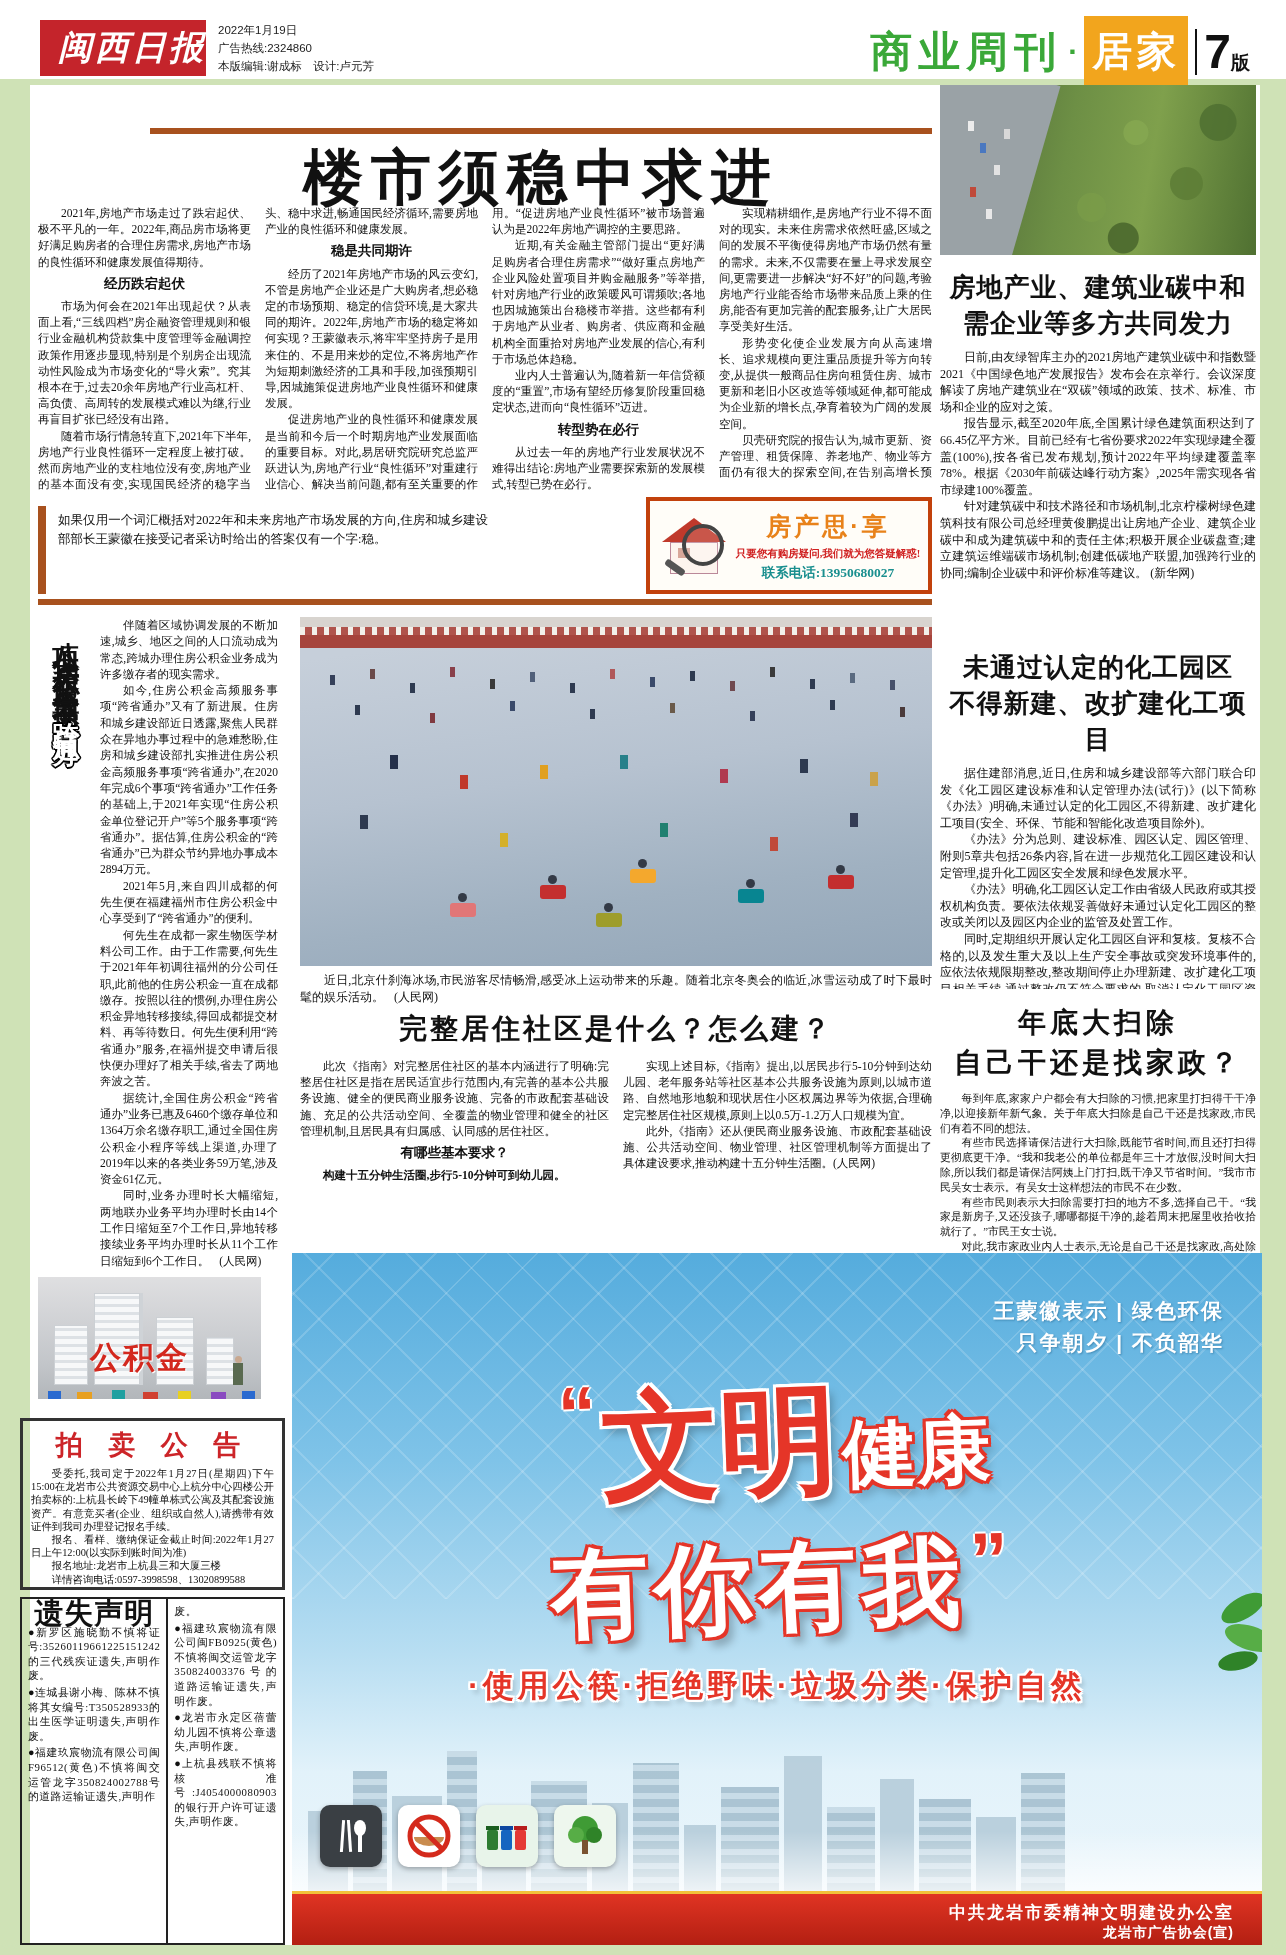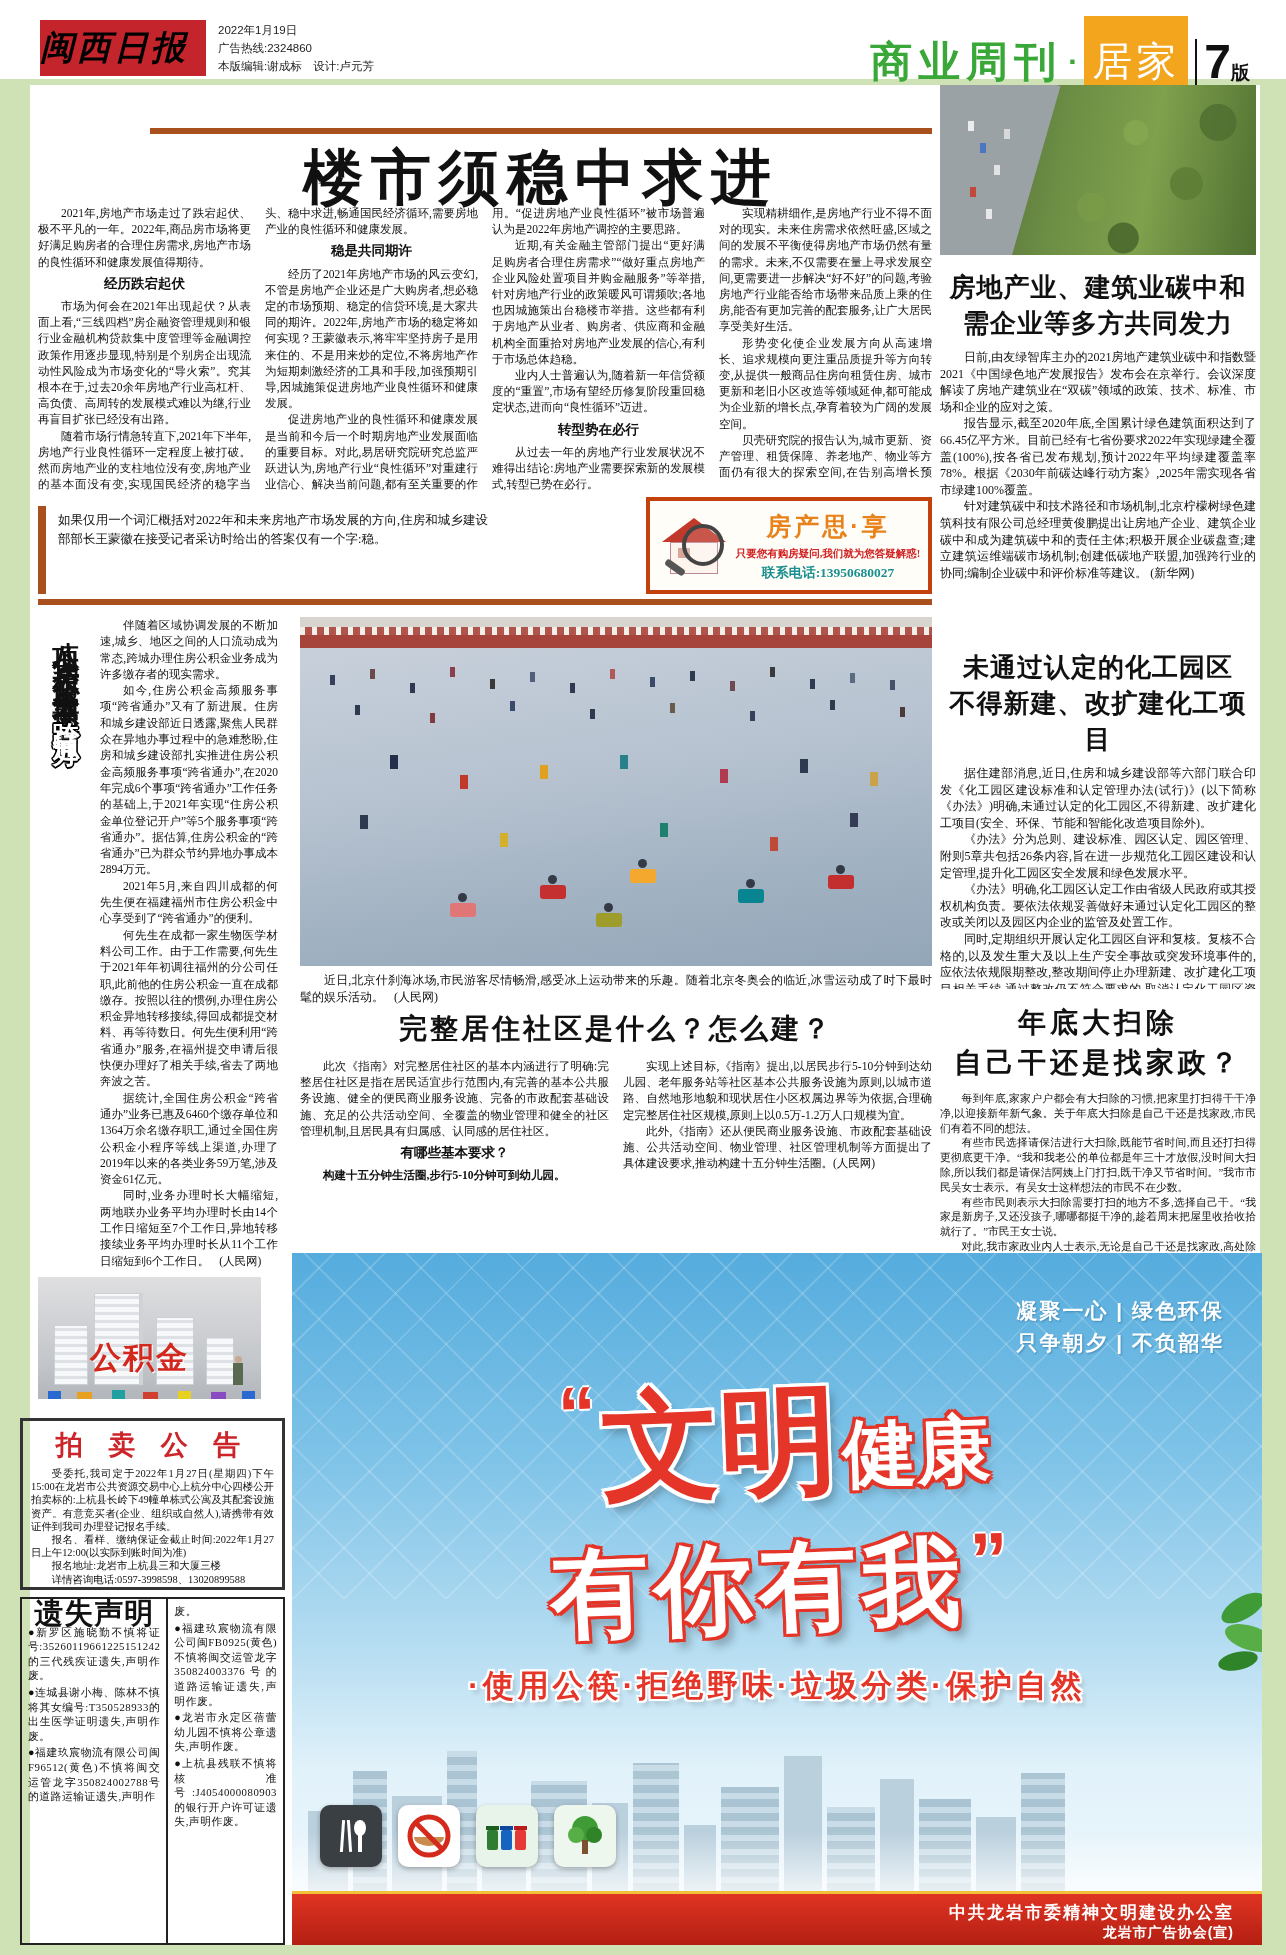--- a/index.html
+++ b/index.html
@@ -7,27 +7,27 @@
   #page { position:relative; width:1286px; height:1955px; background:#fff; overflow:hidden; margin:0 auto; }
   .sans { font-family:"Liberation Sans","DejaVu Sans",sans-serif; }
 
   
   .frame-rule { position:absolute; left:0; top:79px; width:1286px; height:6px; background:#cfe2b6; }
   .frame-left { position:absolute; left:0; top:85px; width:30px; height:1870px; background:#cfe2b6; }
   .frame-right { position:absolute; left:1260px; top:85px; width:26px; height:1870px; background:#cfe2b6; }
   .frame-bottom { position:absolute; left:0; top:1945px; width:1286px; height:10px; background:#cfe2b6; }
 
   
-  .logo { position:absolute; left:40px; top:20px; width:166px; height:56px; background:#c4242b; color:#000000;
-          display:flex; align-items:center; justify-content:flex-start; font-size:34px; font-weight:bold; font-style:italic; letter-spacing:3px; }
+  .logo { position:absolute; left:40px; top:20px; width:166px; height:56px; background:#c4242b; color:#ffffff;
+          display:flex; align-items:center; justify-content:flex-end; font-size:34px; font-weight:bold; font-style:italic; letter-spacing:3px; }
   .mast-info { position:absolute; left:218px; top:21px; font-size:11.5px; line-height:18px; color:#222; font-family:"Liberation Sans","DejaVu Sans",sans-serif; }
   .mast-right { position:absolute; right:36px; top:16px; display:flex; align-items:center; }
   .section-title { color:#3aa838; font-size:42px; font-weight:bold; letter-spacing:6px; }
   .section-dot { color:#3aa838; font-size:30px; font-weight:bold; margin:0 6px; }
-  .home-badge { background:#f2a51d; color:#fff; font-size:40px; font-weight:normal; padding:18px 8px; letter-spacing:4px; }
+  .home-badge { background:#f2a51d; color:#fff; font-size:40px; font-weight:bold; padding:8px 8px; letter-spacing:4px; }
   .pagebar { width:2px; height:46px; background:#111; margin:0 7px; }
   .pageno { font-size:48px; font-weight:bold; line-height:48px; }
   .pageword { font-size:19px; font-weight:bold; margin-top:22px; }
 
   
   .headline-rule { position:absolute; left:150px; top:128px; width:782px; height:6px; background:#a8511e; }
   .main-headline { position:absolute; left:150px; top:138px; width:782px; text-align:center; font-size:60px; font-weight:bold; letter-spacing:8px; }
   .main-flow { position:absolute; left:38px; top:205px; width:894px; height:292px; overflow:hidden;
                column-count:4; column-gap:14px; font-size:11.5px; line-height:16.2px; text-align:justify; }
   .main-flow p { text-indent:2em; }
@@ -343,21 +343,21 @@
       <p>废。</p>
       <p>●福建玖宸物流有限公司闽FB0925(黄色)不慎将闽交运管龙字350824003376号的道路运输证遗失,声明作废。</p>
       <p>●龙岩市永定区蓓蕾幼儿园不慎将公章遗失,声明作废。</p>
       <p>●上杭县残联不慎将核准号:J4054000080903的银行开户许可证遗失,声明作废。</p>
     </div>
   </div>
 
   <div class="banner">
     <div class="lattice"></div>
     <div class="slogans">
-      <div>凝聚一心 | 绿色环保</div>
+      <div>王蒙徽表示 | 绿色环保</div>
       <div>只争朝夕 | 不负韶华</div>
     </div>
     <div class="bigtext">
       <div>
         <span class="q">“</span>
         <span class="bw1">文明</span>
         <span class="bw2">健康</span>
       </div>
       <div>
         <span class="bw3">有你有我</span>

